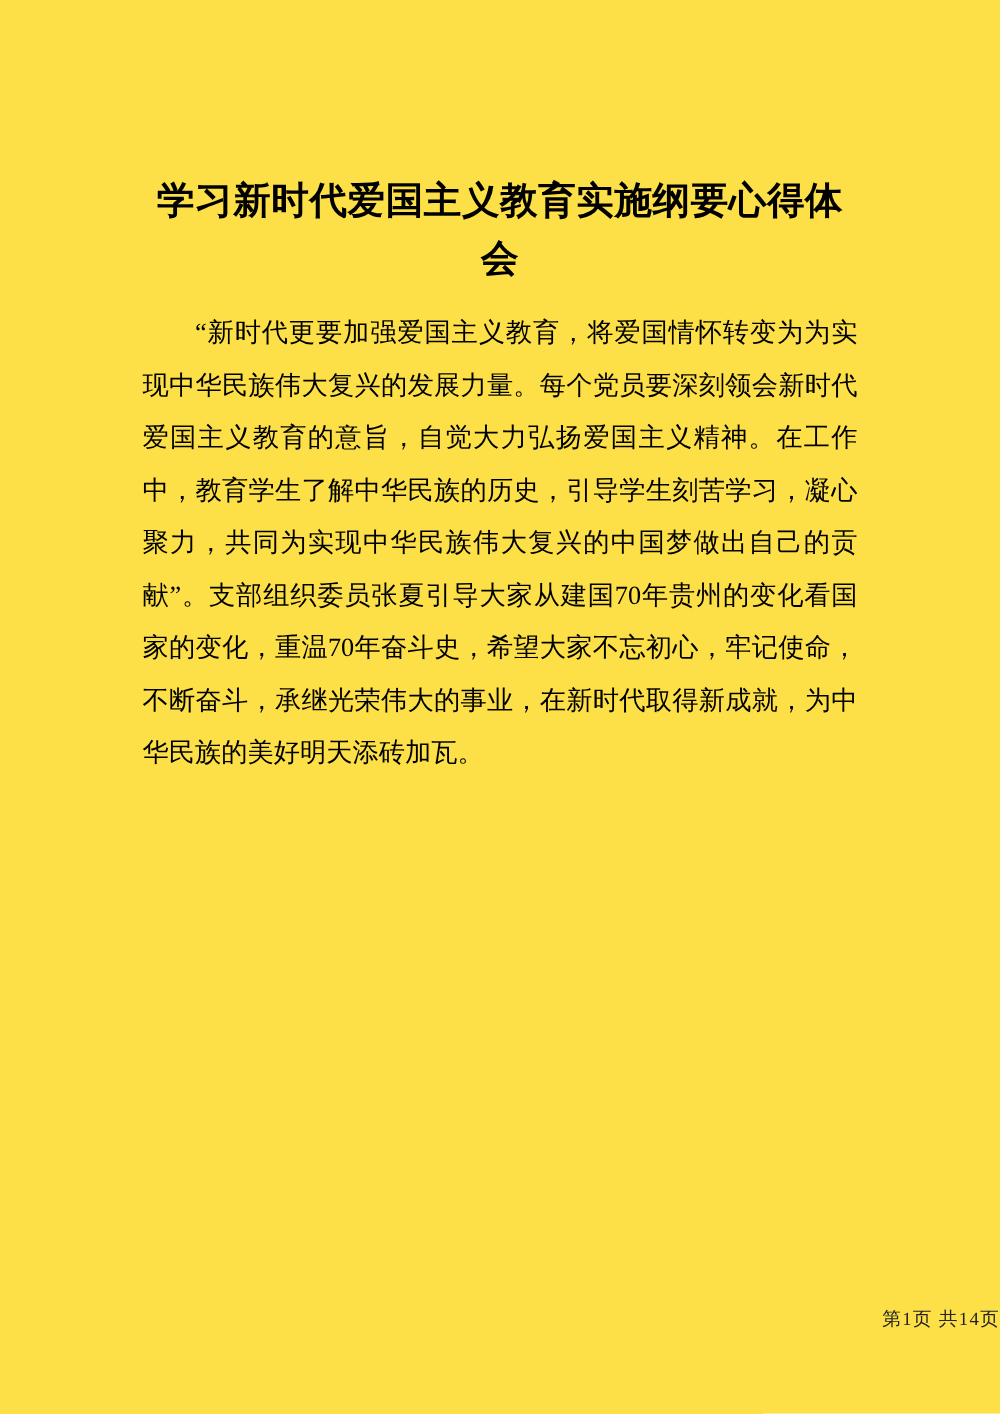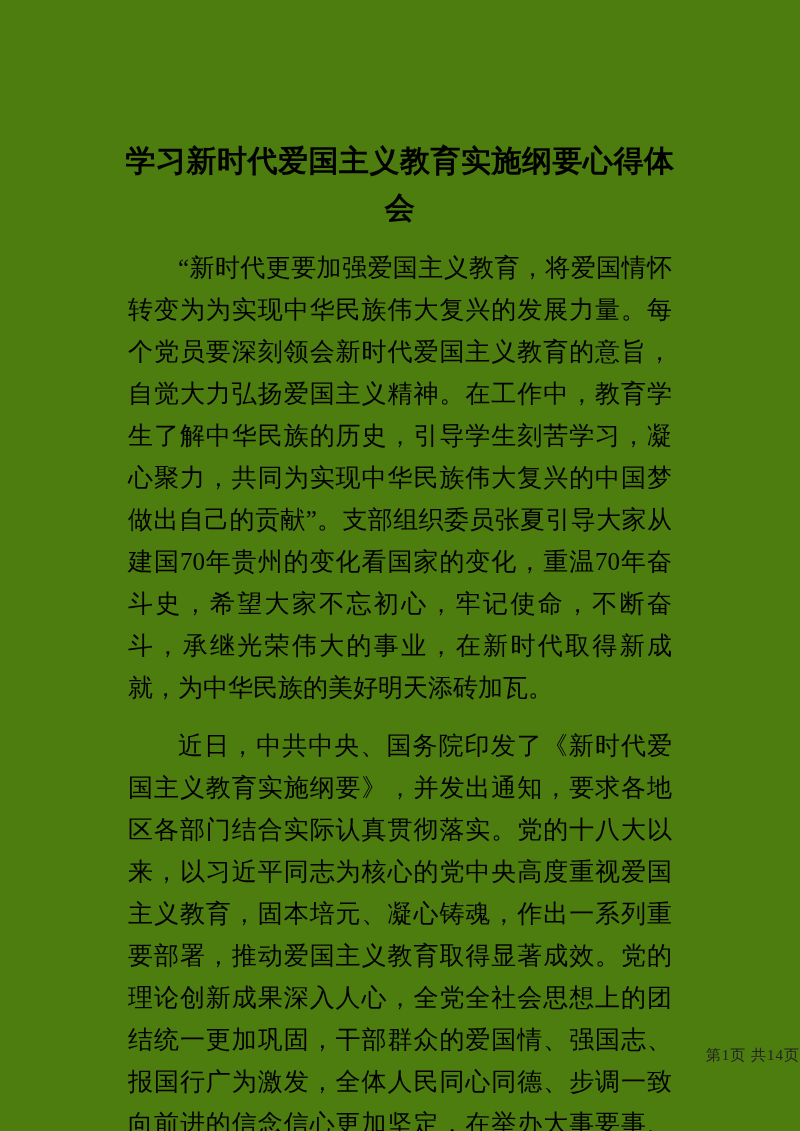--- a/index.html
+++ b/index.html
@@ -5,21 +5,21 @@
   html, body {
     margin: 0;
     padding: 0;
     background: #ffffff;
   }
   .page {
     position: relative;
     width: 800px;
     height: 1131px;
     margin: 0 auto;
-    background: #4d7c0f;
+    background: #fde047;
     box-sizing: border-box;
     padding: 138px 112px 0 112px;
     font-family: "Liberation Serif", "DejaVu Serif", serif;
     color: #000000;
     overflow: hidden;
   }
   .title {
     margin: 0 0 14px 0;
     font-size: 30px;
     font-weight: bold;
@@ -27,23 +27,23 @@
     line-height: 1.55;
     letter-spacing: 0.5px;
   }
   .section-heading {
     font-size: 21px;
     line-height: 42px;
     text-indent: 1.5em;
     margin: 0;
   }
   .para {
-    font-size: 25px;
+    font-size: 21px;
     line-height: 42px;
-    margin: 16px;
+    margin: 2px;
     text-align: justify;
     text-indent: 2em;
     word-break: break-all;
   }
   .footer {
     position: absolute;
     left: 0;
     right: 0;
     bottom: 66px;
     text-align: right;
@@ -55,17 +55,16 @@
 </head>
 <body>
 
 <div class="page">
   <h1 class="title">
     <span>学习新时代爱国主义教育实施纲要心得体会</span><br>
   </h1>
 
   <div id="content">
       <p class="para">“新时代更要加强爱国主义教育，将爱国情怀转变为为实现中华民族伟大复兴的发展力量。每个党员要深刻领会新时代爱国主义教育的意旨，自觉大力弘扬爱国主义精神。在工作中，教育学生了解中华民族的历史，引导学生刻苦学习，凝心聚力，共同为实现中华民族伟大复兴的中国梦做出自己的贡献”。支部组织委员张夏引导大家从建国70年贵州的变化看国家的变化，重温70年奋斗史，希望大家不忘初心，牢记使命，不断奋斗，承继光荣伟大的事业，在新时代取得新成就，为中华民族的美好明天添砖加瓦。</p>
-      <p class="para">近日，中共中央、国务院印发了《新时代爱国主义教育实施纲要》，并发出通知，要求各地区各部门结合实际认真贯彻落实。党的十八大以来，以习近平同志为核心的党中央高度重视爱国主义教育，固本培元、凝心铸魂，作出一系列重要部署，推动爱国主义教育取得显著成效。党的理论创新成果深入人心，全党全社会思想上的团结统一更加巩固，干部群众的爱国情、强国志、报国行广为激发，全体人民同心同德、步调一致向前进的信念信心更加坚定，在举办大事要事、应对风险挑战中，展现出朝气蓬勃</p>
     </div>
 
   <div class="footer">第1页 共14页</div>
 </div>
 
 </body></html>

